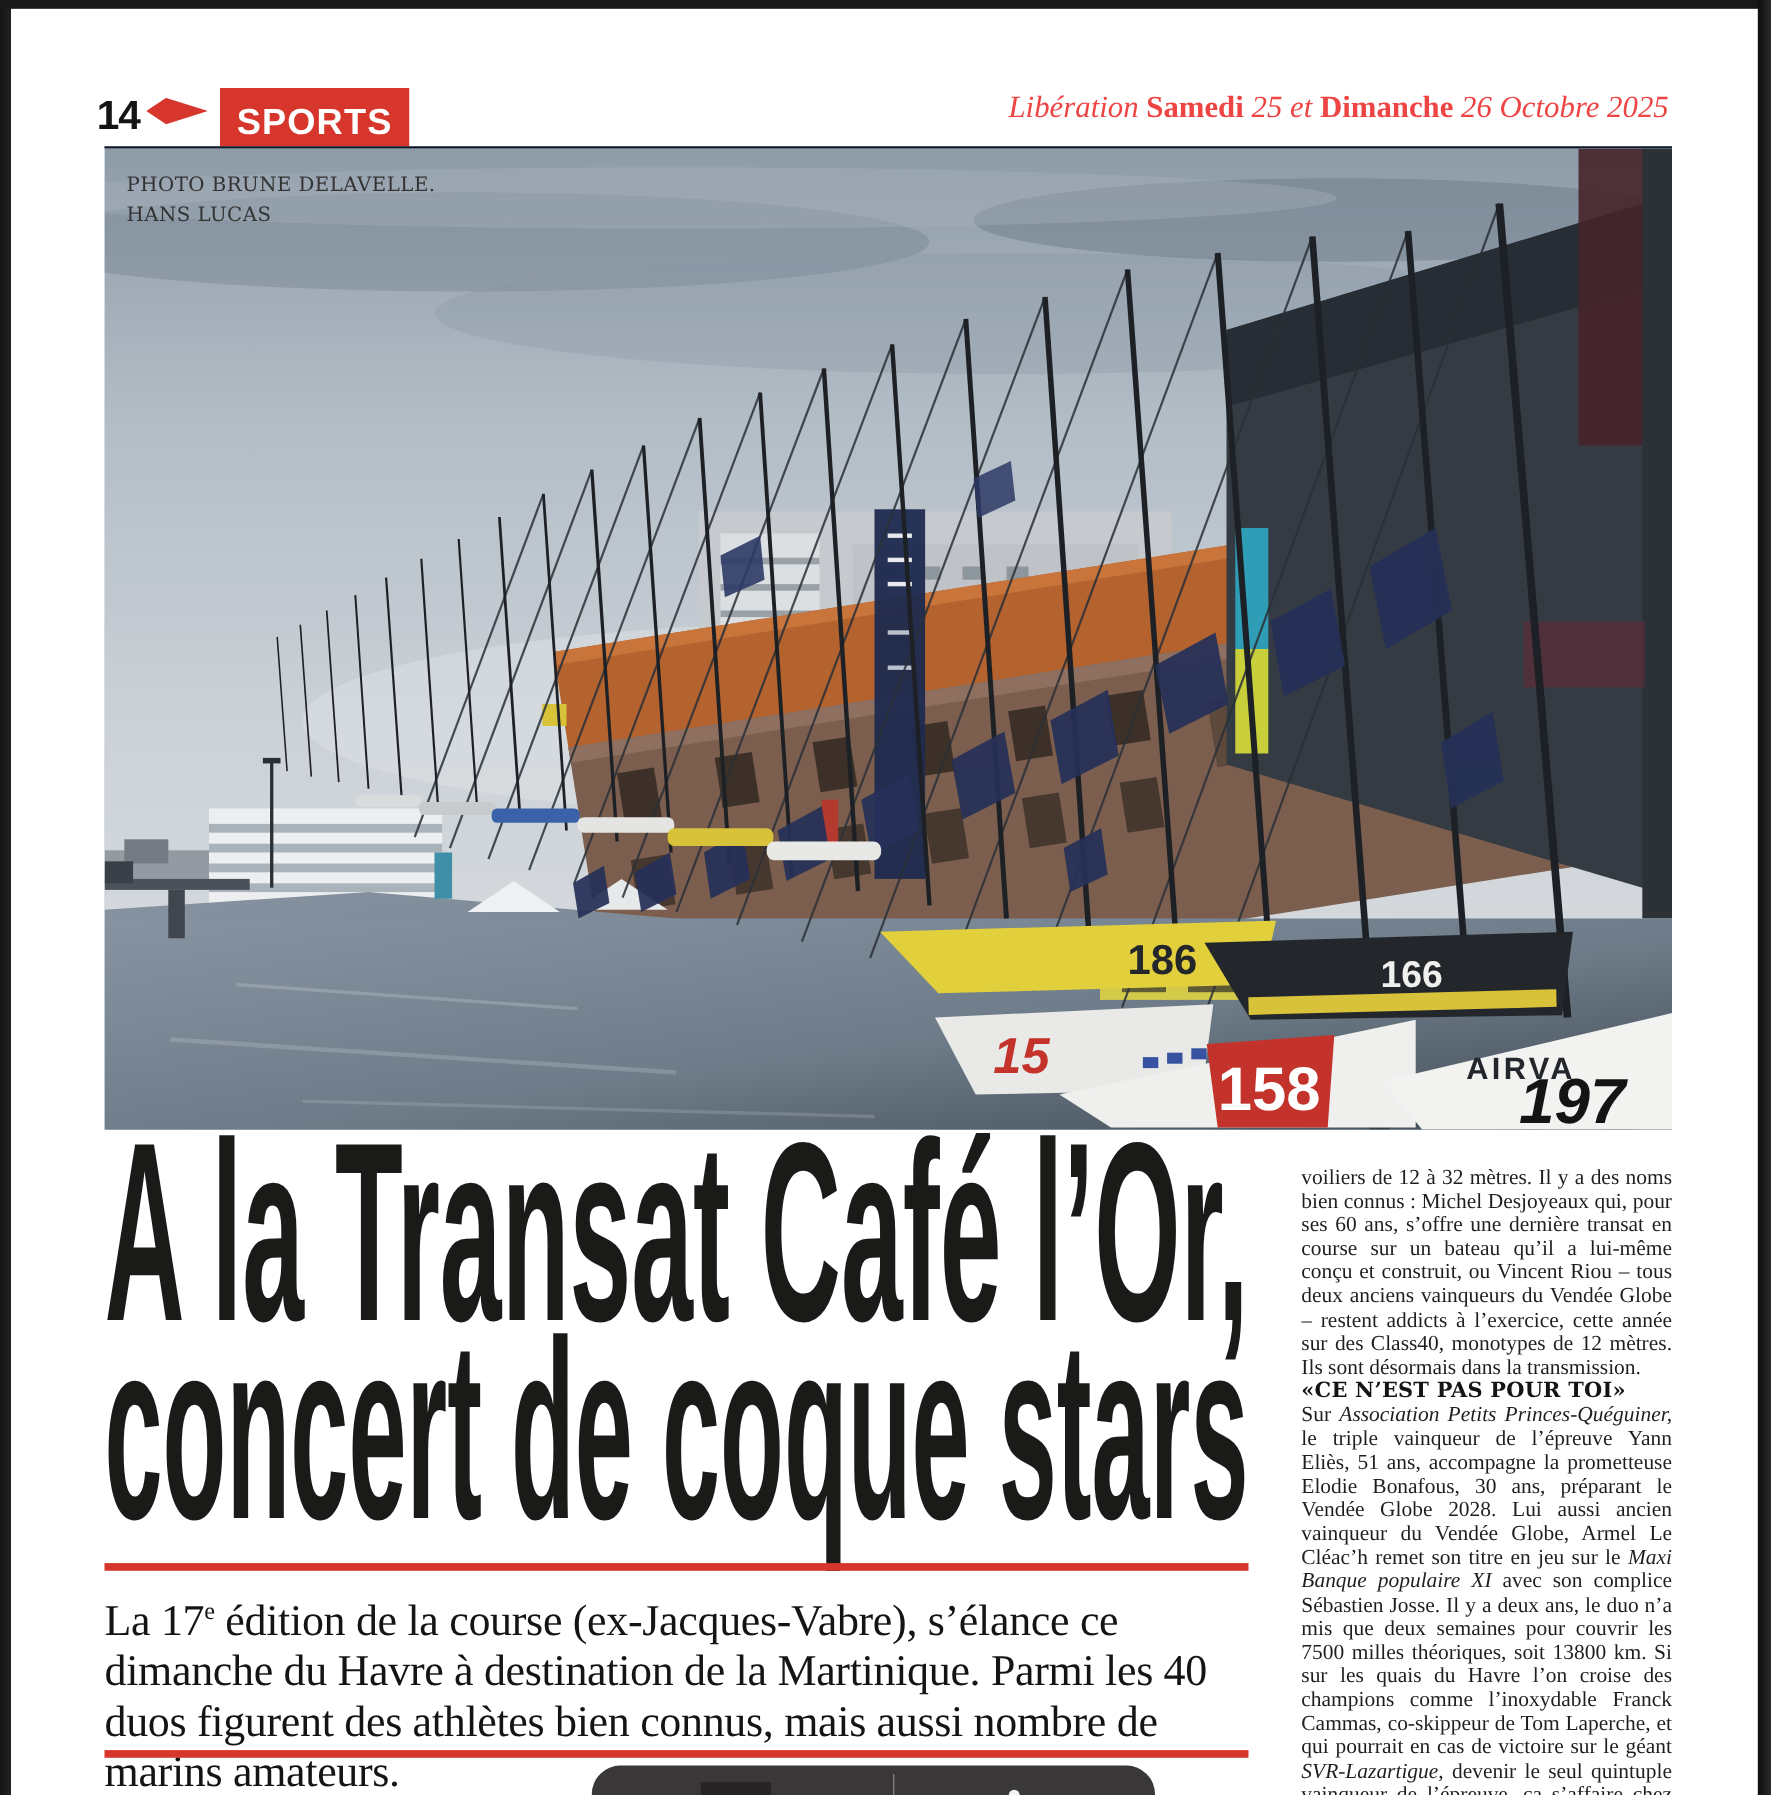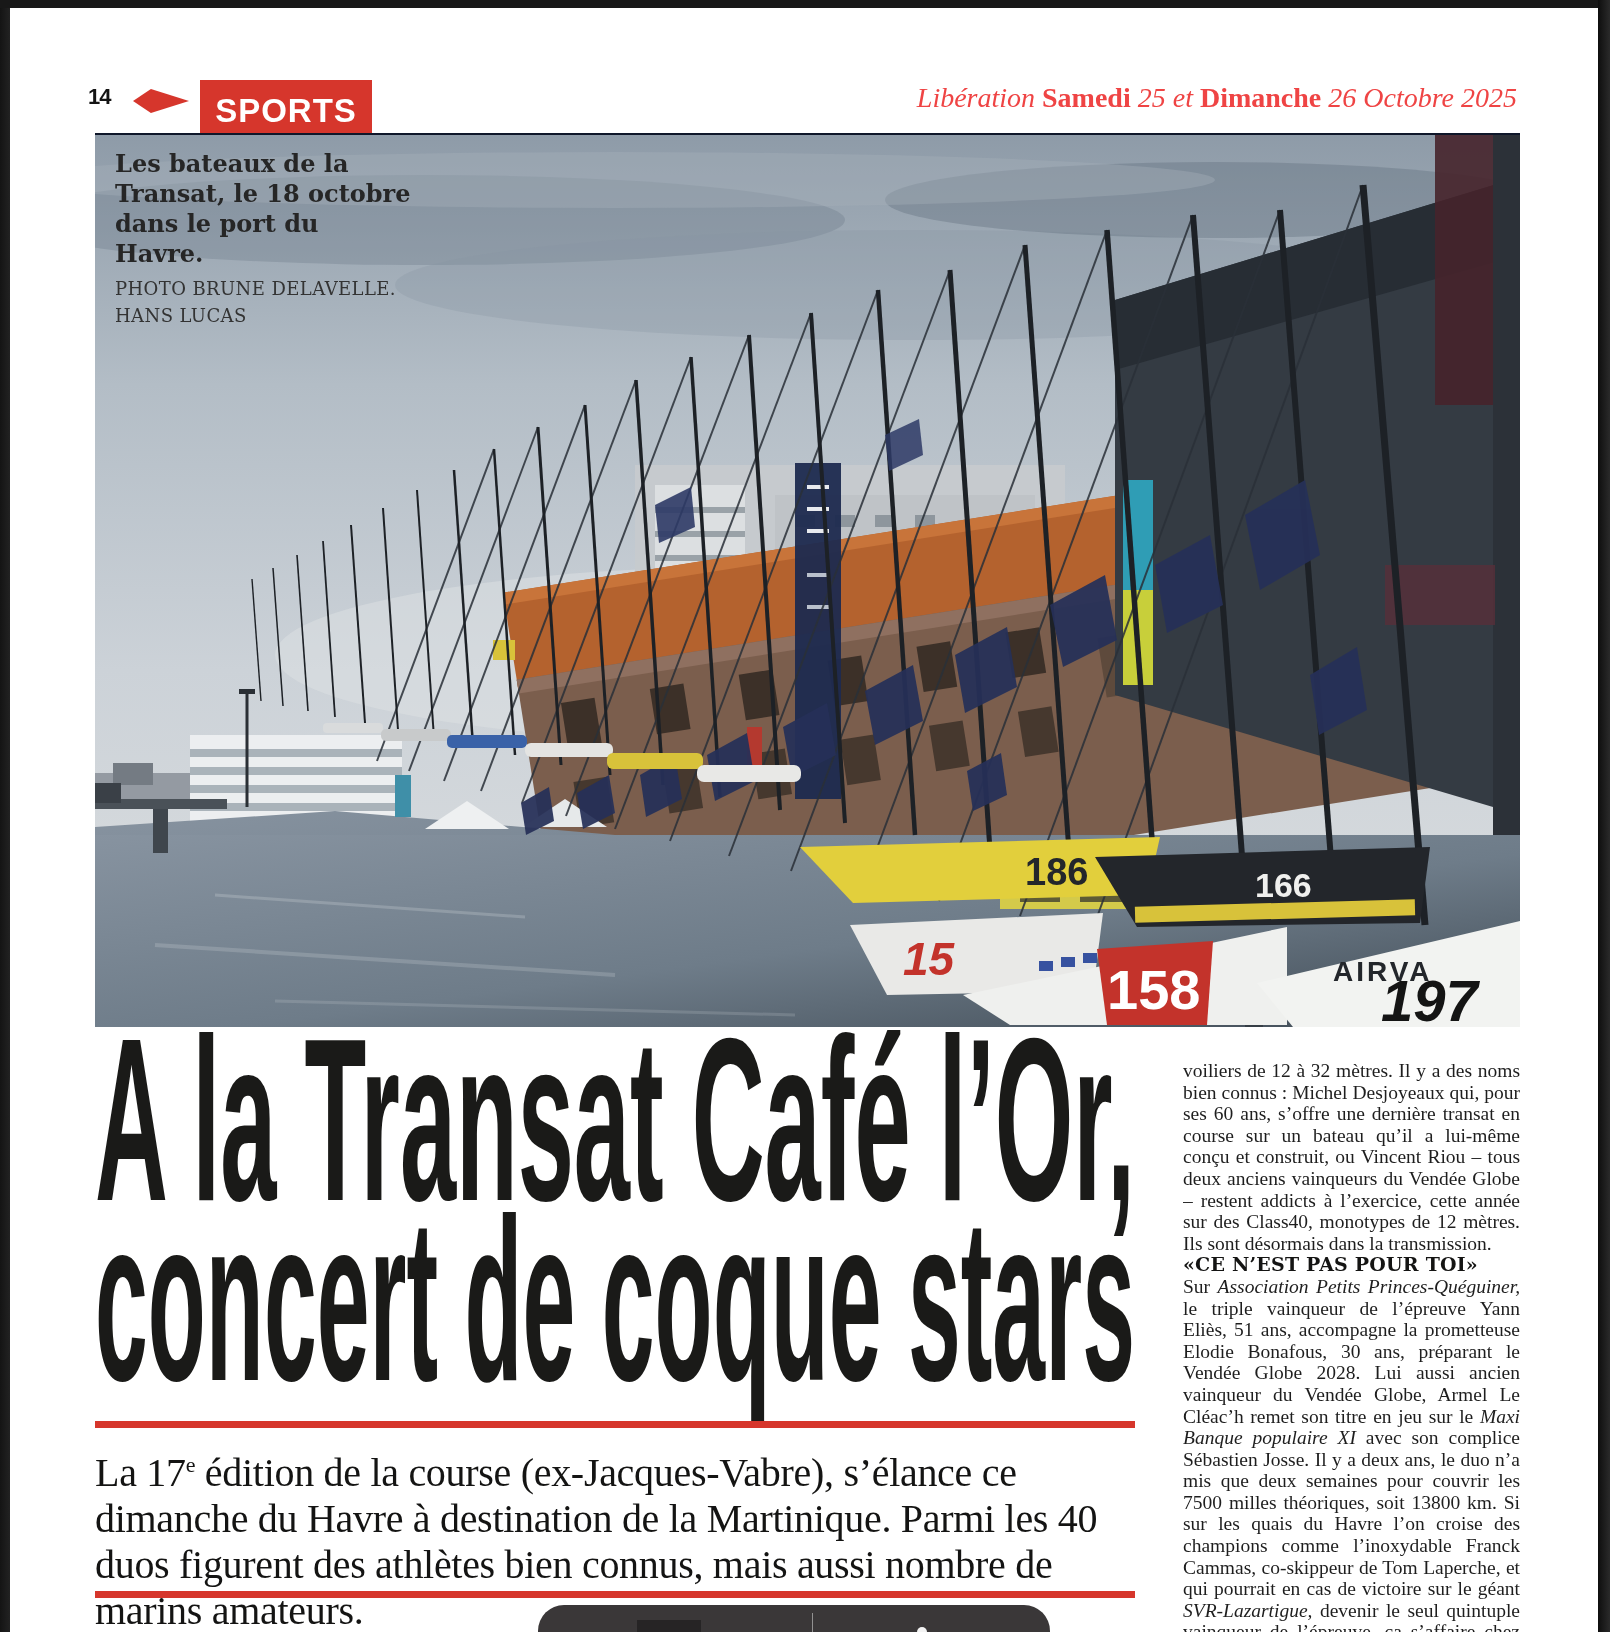--- a/index.html
+++ b/index.html
@@ -3,21 +3,21 @@
 <meta charset="utf-8">
 <style>
   html,body{margin:0;padding:0;width:1610px;height:1632px;overflow:hidden;background:#fff;}
   body{font-family:"Liberation Serif",serif;color:#1d1d1b;position:relative;}
   .edge{position:absolute;background:#181818;z-index:50;}
   .edge-left{left:0;top:0;width:10px;height:1632px;background:linear-gradient(90deg,#141414,#222);}
   .edge-top{left:0;top:0;width:1610px;height:8px;}
   .edge-right{left:1598px;top:0;width:12px;height:1632px;background:linear-gradient(90deg,#0e0e0e,#2a2a2a);}
 
   
-  .pagenum{position:absolute;left:88px;top:84px;font-family:"Liberation Sans",sans-serif;font-weight:900;font-size:22px;letter-spacing:-1px;color:#141414;}
+  .pagenum{position:absolute;left:88px;top:84px;font-family:"Liberation Sans",sans-serif;font-weight:900;font-size:37px;letter-spacing:-1px;color:#141414;}
   .diamond{position:absolute;left:133px;top:89px;width:56px;height:24px;background:#d6362c;clip-path:polygon(0 50%,32% 0,100% 50%,32% 100%);}
   .sports-banner{position:absolute;left:200px;top:80px;width:172px;height:61px;background:#d6362c;display:flex;align-items:center;justify-content:center;}
   .sports-banner span{font-family:"Liberation Sans",sans-serif;font-weight:900;font-size:33px;color:#fff;letter-spacing:1px;}
   .masthead{position:absolute;right:93px;top:82px;font-size:28px;color:#ef4444;white-space:nowrap;}
   .masthead .it{font-style:italic;}
   .masthead .bd{font-weight:bold;}
 
   
   .photo{position:absolute;left:95px;top:133px;width:1425px;height:892px;background:#b9c2ca;border-top:2px solid #0f172a;overflow:hidden;}
   .photo svg{display:block;}
@@ -252,21 +252,20 @@
       <text x="1012" y="874" font-family="Liberation Sans, sans-serif" font-weight="bold" font-size="56" fill="#ffffff">158</text>
 
       <polygon points="1162,848 1425,786 1425,892 1198,892" fill="#f2f3f1"></polygon>
       <text x="1238" y="846" font-family="Liberation Sans, sans-serif" font-weight="bold" font-size="28" letter-spacing="3" fill="#23262b">AIRVA</text>
       <text x="1286" y="886" font-family="Liberation Sans, sans-serif" font-weight="900" font-style="italic" font-size="58" fill="#141414">197</text>
     </g>
   </svg>
 </div>
 
 <div class="caption">
-  <div class="cb">Les bateaux de la Transat, le 18 octobre dans le port du Havre.</div>
   <div class="cc">
     <div>PHOTO BRUNE DELAVELLE.</div>
     <div>HANS LUCAS</div>
   </div>
 </div>
 
 <div class="headline">
   <svg width="1040" height="400" viewBox="0 0 1040 400">
     <text x="0" y="170" font-family="Liberation Sans, sans-serif" font-weight="900" font-size="232" textLength="1040" lengthAdjust="spacingAndGlyphs" fill="#1a1a18">A la Transat Café l’Or,</text>
     <text x="0" y="350" font-family="Liberation Sans, sans-serif" font-weight="900" font-size="232" textLength="1040" lengthAdjust="spacingAndGlyphs" fill="#1a1a18">concert de coque stars</text>

